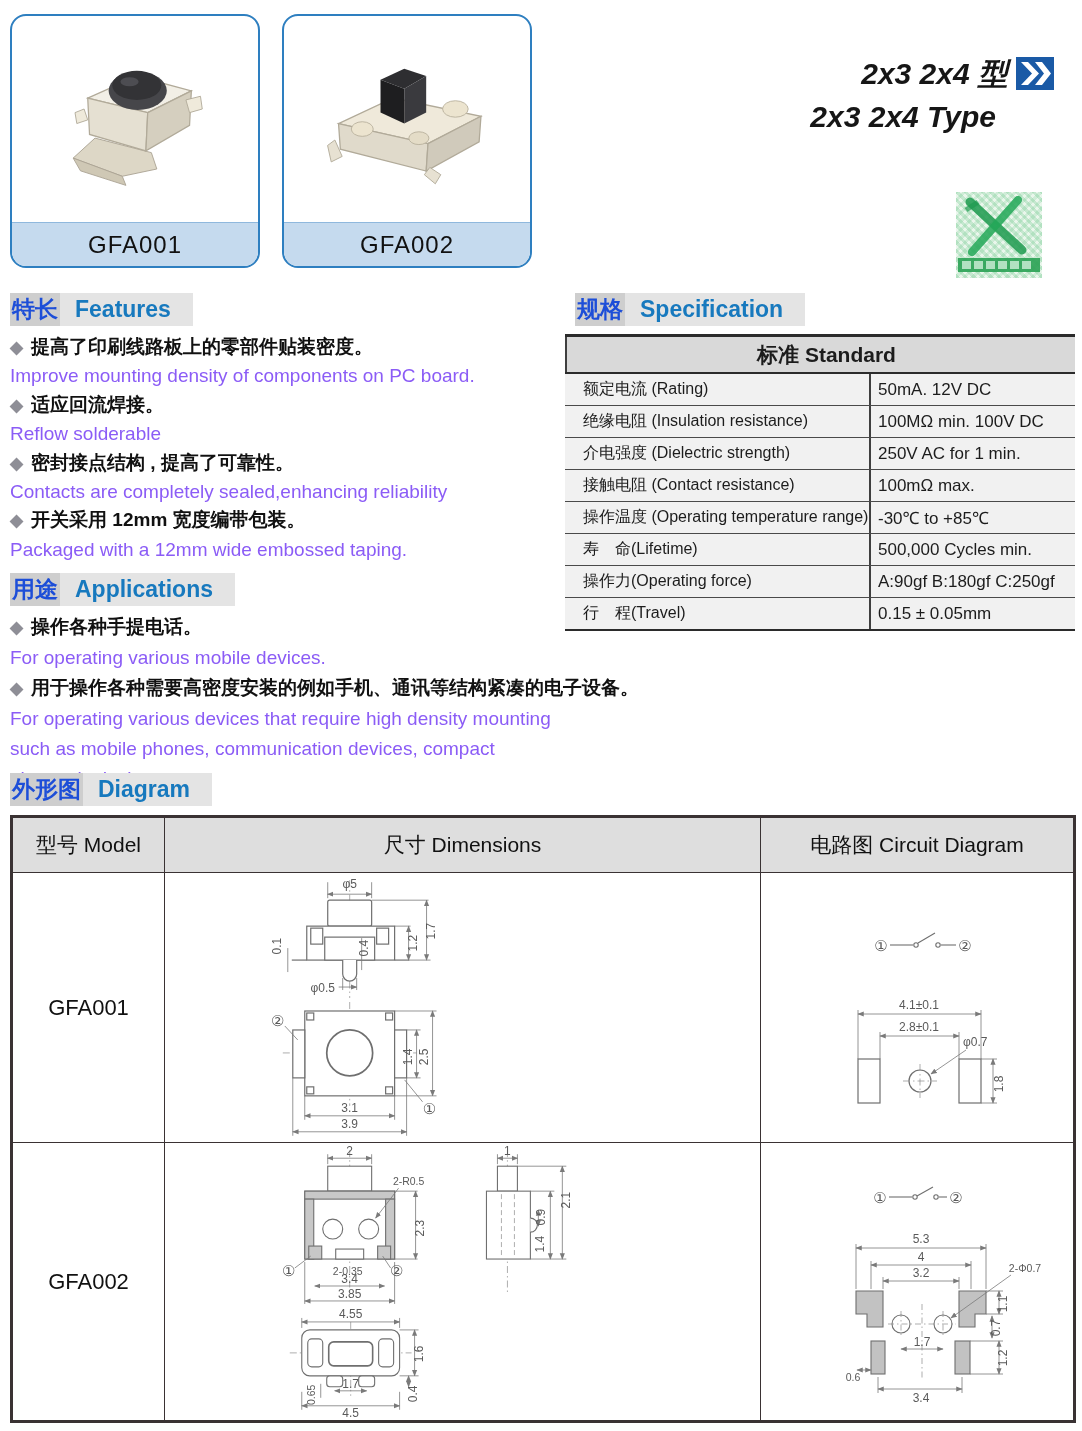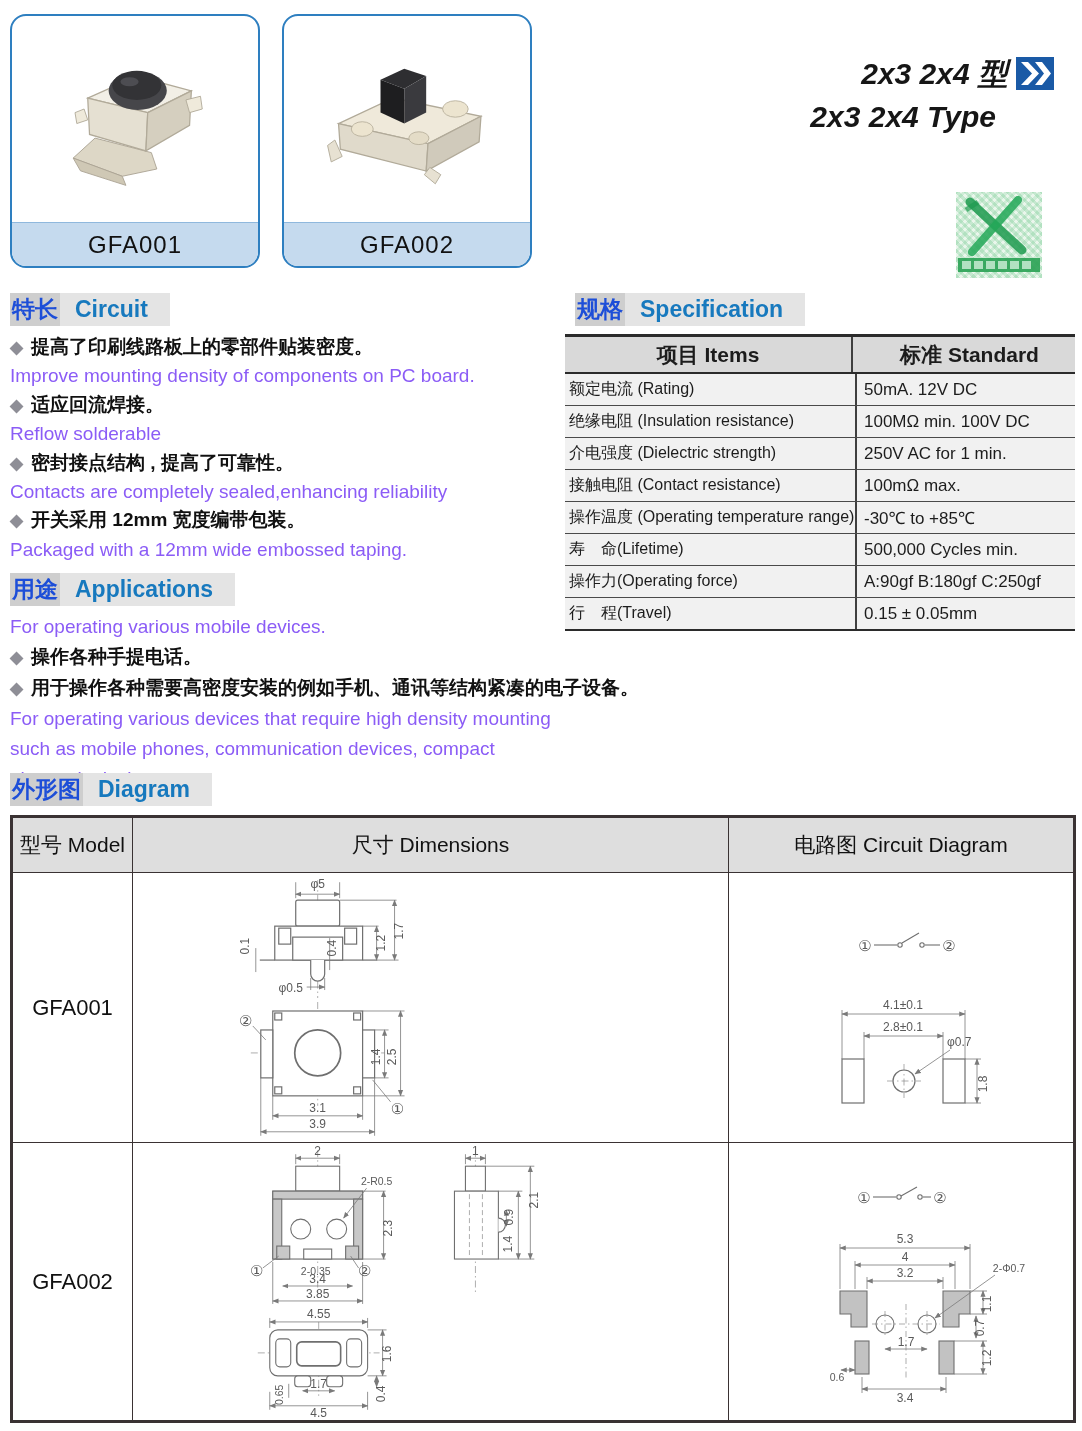--- a/index.html
+++ b/index.html
@@ -32,33 +32,33 @@
   .li.wrap { white-space:normal; }
   .li.zh { font-weight:bold; color:#111; }
   .li.en { font-weight:normal; color:#8b5cf6; }
   .dm { color:#8e8e96; margin-right:8px; font-size:17px; }
 
   
   .spec-table { position:absolute; left:565px; top:334px; width:510px; }
   .spec-row { display:flex; height:31px; background:#f1f1f1; border-bottom:1.5px solid #4a4a4a; align-items:stretch; }
   .spec-row.head { height:35px; background:#d9d9d9; border-top:3px solid #2b2b2b; border-bottom:2.5px solid #2b2b2b; }
   .spec-row.last { border-bottom:2.5px solid #2b2b2b; }
-  .spec-c1 { width:286px; display:flex; align-items:center; padding-left:4px; font-size:16px; }
+  .spec-c1 { width:286px; display:flex; align-items:center; padding-left:18px; font-size:16px; }
   .spec-c2 { flex:1; border-left:2px solid #3f3f3f; padding-left:7px; display:flex; align-items:center; font-size:17px; }
   .spec-row.head .spec-c1 { justify-content:center; padding-left:0; font-size:21px; font-weight:bold; }
   .spec-row.head .spec-c2 { justify-content:center; padding-left:11px; font-size:21px; font-weight:bold; }
 
   
   .dg-table { position:absolute; left:10px; top:815px; width:1060px; border:3px solid #3a3233; }
   .dg-row { display:flex; }
   .dg-cell { border-right:1.5px solid #3a3233; border-bottom:1.5px solid #3a3233; box-sizing:border-box; display:flex; align-items:center; justify-content:center; background:#fff; }
   .dg-cell.lastcol { border-right:none; }
   .dg-row.lastrow .dg-cell { border-bottom:none; }
   .dg-head { height:55px; background:#dedede; font-size:21px; color:#111; }
-  .c1 { width:120px; } .c2 { width:596px; } .c3 { flex:1; }
+  .c1 { width:152px; } .c2 { width:596px; } .c3 { flex:1; }
   .model-cell { font-size:22px; color:#111; }
 
   .dwg text { font-size:12px; fill:#5a5a5a; }
   .dwg text.small { font-size:10.5px; }
   .dwg text.circ { font-size:15px; }
 </style>
 </head>
 <body>
 
 <div class="card" style="left:10px;">
@@ -124,40 +124,39 @@
       <rect x="30" y="69" width="9" height="8"></rect>
         <rect x="42" y="69" width="9" height="8"></rect>
       <rect x="54" y="69" width="9" height="8"></rect>
         <rect x="66" y="69" width="9" height="8"></rect>
     </g>
   </svg>
 </div>
 
 <div class="sec" style="left:10px; top:293px;">
   <div class="cn">特长</div>
-  <div class="en">Circuit</div>
+  <div class="en">Features</div>
 </div>
 <div class="list" style="left:10px; top:333px; width:552px;">
   <div class="li zh"><span class="dm">◆</span><span>提高了印刷线路板上的零部件贴装密度。</span></div>
   <div class="li en">Improve mounting density of components on PC board.</div>
   <div class="li zh"><span class="dm">◆</span><span>适应回流焊接。</span></div>
   <div class="li en">Reflow solderable</div>
   <div class="li zh"><span class="dm">◆</span><span>密封接点结构 , 提高了可靠性。</span></div>
   <div class="li en">Contacts are completely sealed,enhancing reliability</div>
   <div class="li zh"><span class="dm">◆</span><span>开关采用 12mm 宽度编带包装。</span></div>
   <div class="li en">Packaged with a 12mm wide embossed taping.</div>
 </div>
 
 <div class="sec" style="left:565px; top:293px;margin-left:10px;">
   <div class="cn">规格</div>
   <div class="en">Specification</div>
 </div>
 <div class="spec-table">
   <div class="spec-row head">
-    <div class="spec-c1">项目 Items</div>
     <div class="spec-c2">标准 Standard</div>
   </div>
   <div class="spec-row">
     <div class="spec-c1">额定电流 (Rating)</div>
     <div class="spec-c2">50mA. 12V DC</div>
   </div>
   <div class="spec-row">
     <div class="spec-c1">绝缘电阻 (Insulation resistance)</div>
     <div class="spec-c2">100MΩ min. 100V DC</div>
   </div>
@@ -185,22 +184,22 @@
     <div class="spec-c1">行　程(Travel)</div>
     <div class="spec-c2">0.15 ± 0.05mm</div>
   </div>
 </div>
 
 <div class="sec" style="left:10px; top:573px;">
   <div class="cn">用途</div>
   <div class="en">Applications</div>
 </div>
 <div class="list" style="left:10px; top:612px; width:565px;">
+  <div class="li zh" style="line-height:30px;"><span class="dm">◆</span><span>操作各种手提电话。</span></div>
   <div class="li en" style="line-height:30px;">For operating various mobile devices.</div>
-  <div class="li zh" style="line-height:30px;"><span class="dm">◆</span><span>操作各种手提电话。</span></div>
   <div class="li zh" style="line-height:30px;"><span class="dm">◆</span><span>用于操作各种需要高密度安装的例如手机、通讯等结构紧凑的电子设备。</span></div>
   <div class="li en wrap" style="line-height:30px;">For operating various devices that require high density mounting such as mobile phones, communication devices, compact electronic devices.</div>
 </div>
 
 <div class="sec" style="left:10px; top:773px;">
   <div class="cn">外形图</div>
   <div class="en">Diagram</div>
 </div>
 
 <div class="dg-table">

